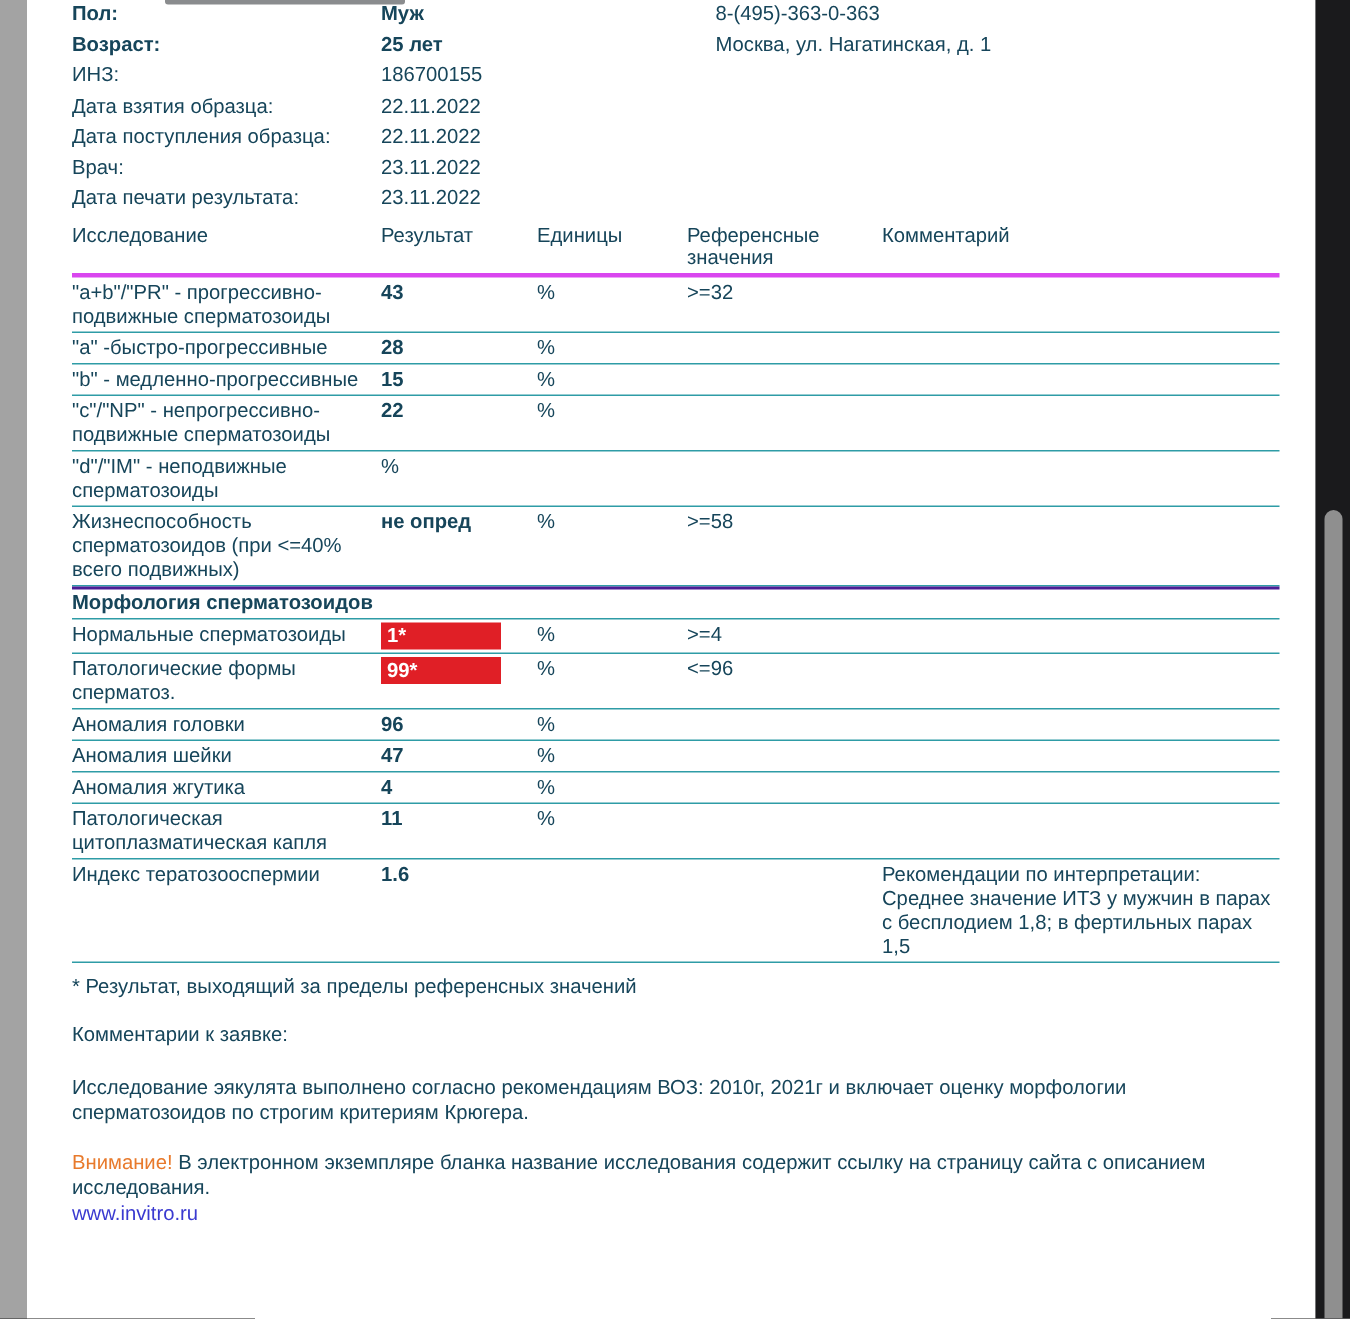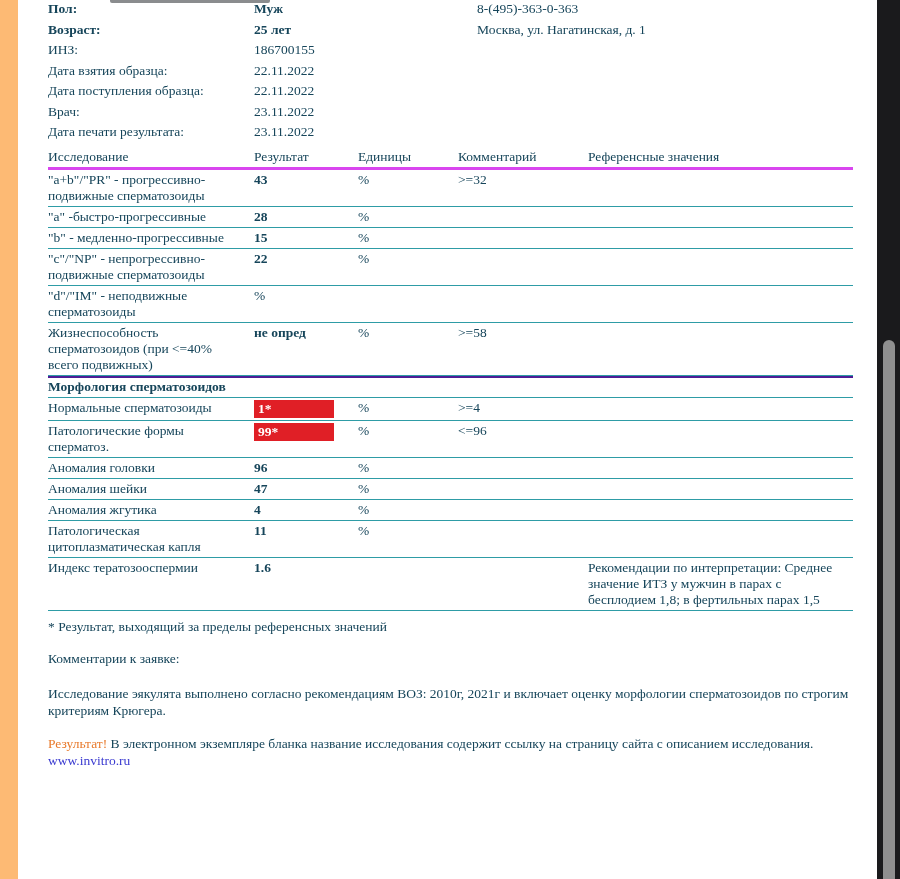--- a/index.html
+++ b/index.html
@@ -1,18 +1,18 @@
 <!DOCTYPE html>
 <html><head>
 <meta charset="utf-8">
 <style>
   * { margin:0; padding:0; box-sizing:border-box; }
   html,body { width:900px; height:879px; overflow:hidden; background:#161618;
     font-family:"Liberation Sans", sans-serif; }
-  .viewport { position:relative; width:900px; height:879px; background:#fdba74;font-family:Liberation Serif, serif; }
+  .viewport { position:relative; width:900px; height:879px; background:#a3a3a3; }
   .page { position:absolute; left:18px; top:0; width:859px; height:879px; background:#ffffff; }
   .content { position:relative; padding:0 22px 0 30px; color:#16455a; font-size:13.5px; }
 
   
   .redact-remnant { position:absolute; left:92px; top:0; width:160px; height:3px;
     background:#2a2d31; opacity:.55; border-radius:0 0 2px 2px; }
 
   
   .info-block { padding-top:2px; }
   .info-row { display:grid; grid-template-columns:206px 1fr; line-height:14px; margin-bottom:6.5px; }
@@ -90,22 +90,22 @@
       <div class="clinic-block">
         <div>8-(495)-363-0-363</div>
         <div>Москва, ул. Нагатинская, д. 1</div>
       </div>
 
       <div class="rtable">
         <div class="thead">
             <div>Исследование</div>
             <div>Результат</div>
             <div>Единицы</div>
+            <div>Референсные значения</div>
             <div>Комментарий</div>
-            <div>Референсные значения</div>
           </div>
         <div>
             <div class="trow">
               <div class="c-name">"a+b"/"PR" - прогрессивно-подвижные сперматозоиды</div>
               <div class="c-res">43</div>
               <div>%</div>
               <div>&gt;=32</div>
               <div class="c-comment"></div>
             </div>
             <div class="trow">
@@ -195,21 +195,21 @@
           </div>
       </div>
 
       <div class="footnote">* Результат, выходящий за пределы референсных значений</div>
 
       <div class="comments-label">Комментарии к заявке:</div>
 
       <div class="comment-par">Исследование эякулята выполнено согласно рекомендациям ВОЗ: 2010г, 2021г и включает оценку морфологии сперматозоидов по строгим критериям Крюгера.</div>
 
       <div class="warning-par">
-        <span class="warn">Результат!</span>
+        <span class="warn">Внимание!</span>
         <span>В электронном экземпляре бланка название исследования содержит ссылку на страницу сайта с описанием исследования.</span>
         <br>
         <a class="site-link" href="#">www.invitro.ru</a>
       </div>
 
     </div>
   </div>
 
   <div class="scroll-track">
     <div class="scroll-thumb"></div>

